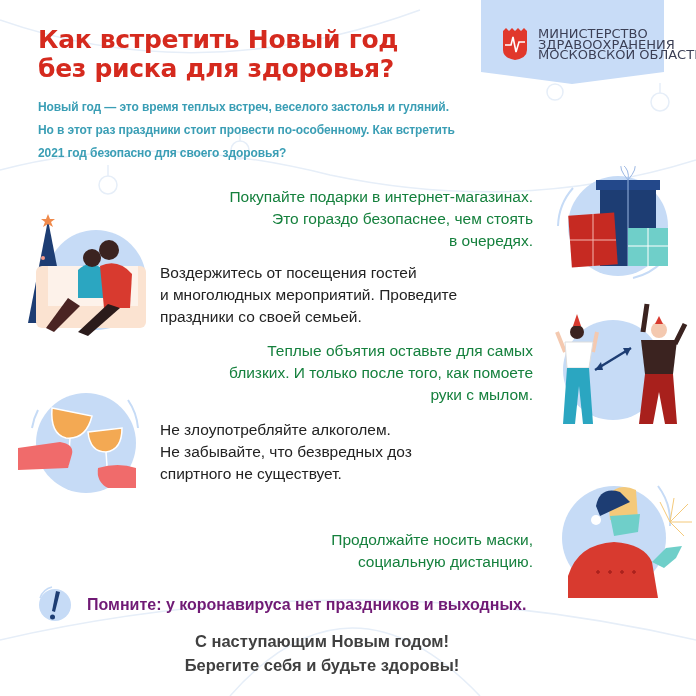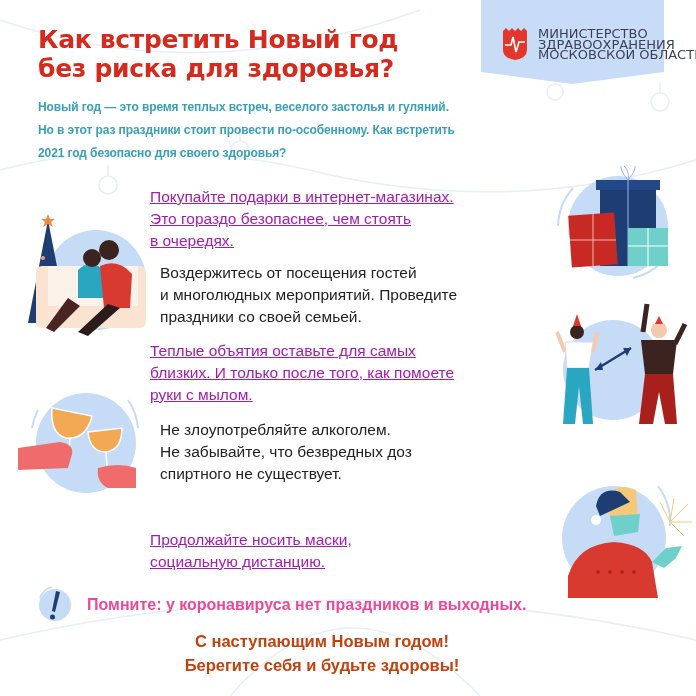--- a/index.html
+++ b/index.html
@@ -4,25 +4,25 @@
 <style>
   * { box-sizing: border-box; margin: 0; padding: 0; }
   body { width: 696px; height: 696px; background: #ffffff; position: relative; overflow: hidden; font-family: "Liberation Sans", sans-serif; }
   .bg-lines { position: absolute; left: 0; top: 0; width: 696px; height: 696px; pointer-events: none; }
   .title { position: absolute; left: 38px; top: 25px; color: #d52a1e; font-family: "DejaVu Sans", sans-serif; font-weight: bold; font-size: 25px; line-height: 29px; letter-spacing: -0.3px; }
   .badge { position: absolute; left: 481px; top: 0; width: 183px; height: 84px; }
   .badge-text { position: absolute; left: 538px; top: 29px; color: #3b3f55; font-size: 13px; line-height: 10.5px; font-family: "DejaVu Sans", sans-serif; }
   .badge-text div { white-space: nowrap; }
   .intro { position: absolute; left: 38px; top: 96px; width: 640px; color: #3a9eb5; font-weight: bold; font-size: 12px; line-height: 23px; font-family: "Liberation Sans", sans-serif; letter-spacing: -0.1px; }
   .tip { position: absolute; color: #333333; font-size: 15.5px; line-height: 22px; font-family: "Liberation Sans", sans-serif; }
-  .tip.right { color: #a21caf; text-decoration: underline; }
+  .tip.right { text-align: right; color: #15803d; }
   .tip.left { text-align: left; color: #222; font-weight: normal; }
   .illus { position: absolute; }
-  .remember { position: absolute; left: 87px; top: 596px; color: #ec4899; font-weight: bold; font-size: 16px; font-family: "Liberation Sans", sans-serif; }
-  .greet { position: absolute; left: 0; width: 644px; top: 629px; text-align: center; color: #c2410c; font-weight: bold; font-size: 16.5px; line-height: 24px; font-family: "Liberation Sans", sans-serif; }
+  .remember { position: absolute; left: 87px; top: 596px; color: #701a75; font-weight: bold; font-size: 16px; font-family: "Liberation Sans", sans-serif; }
+  .greet { position: absolute; left: 0; width: 644px; top: 629px; text-align: center; color: #404040; font-weight: bold; font-size: 16.5px; line-height: 24px; font-family: "Liberation Sans", sans-serif; }
 </style>
 </head>
 <body>
 
 <svg class="bg-lines" viewBox="0 0 696 696">
   <g fill="none" stroke="#e6eef8" stroke-width="1.5">
     <path d="M0 20 Q200 90 420 10"></path>
     <path d="M0 170 Q150 130 330 175 Q520 215 696 160"></path>
     <path d="M0 640 Q350 560 696 640"></path>
     <path d="M230 696 Q350 560 480 696"></path>

